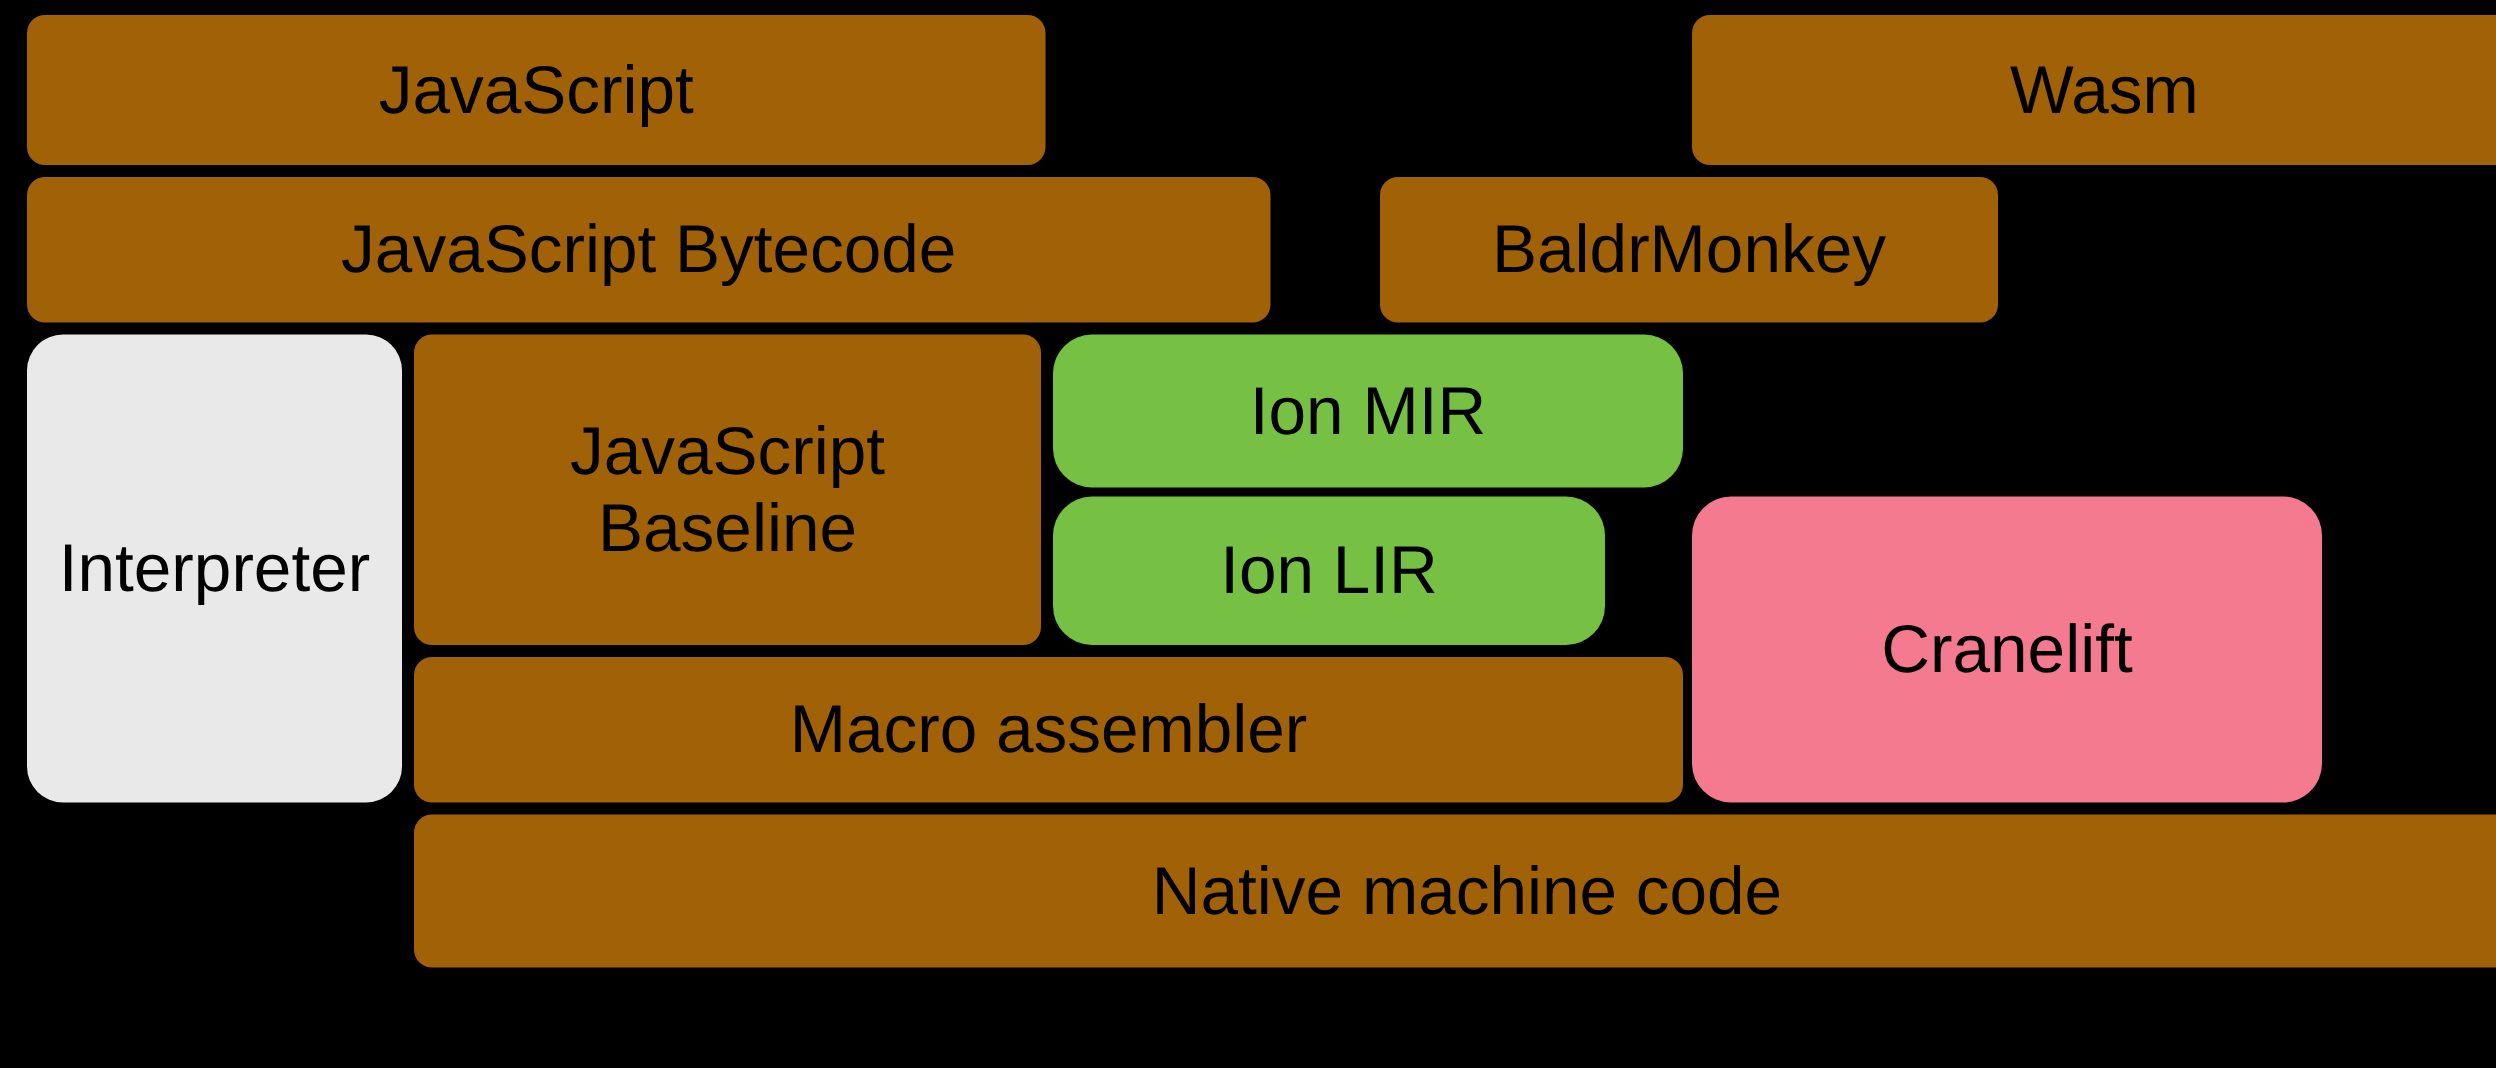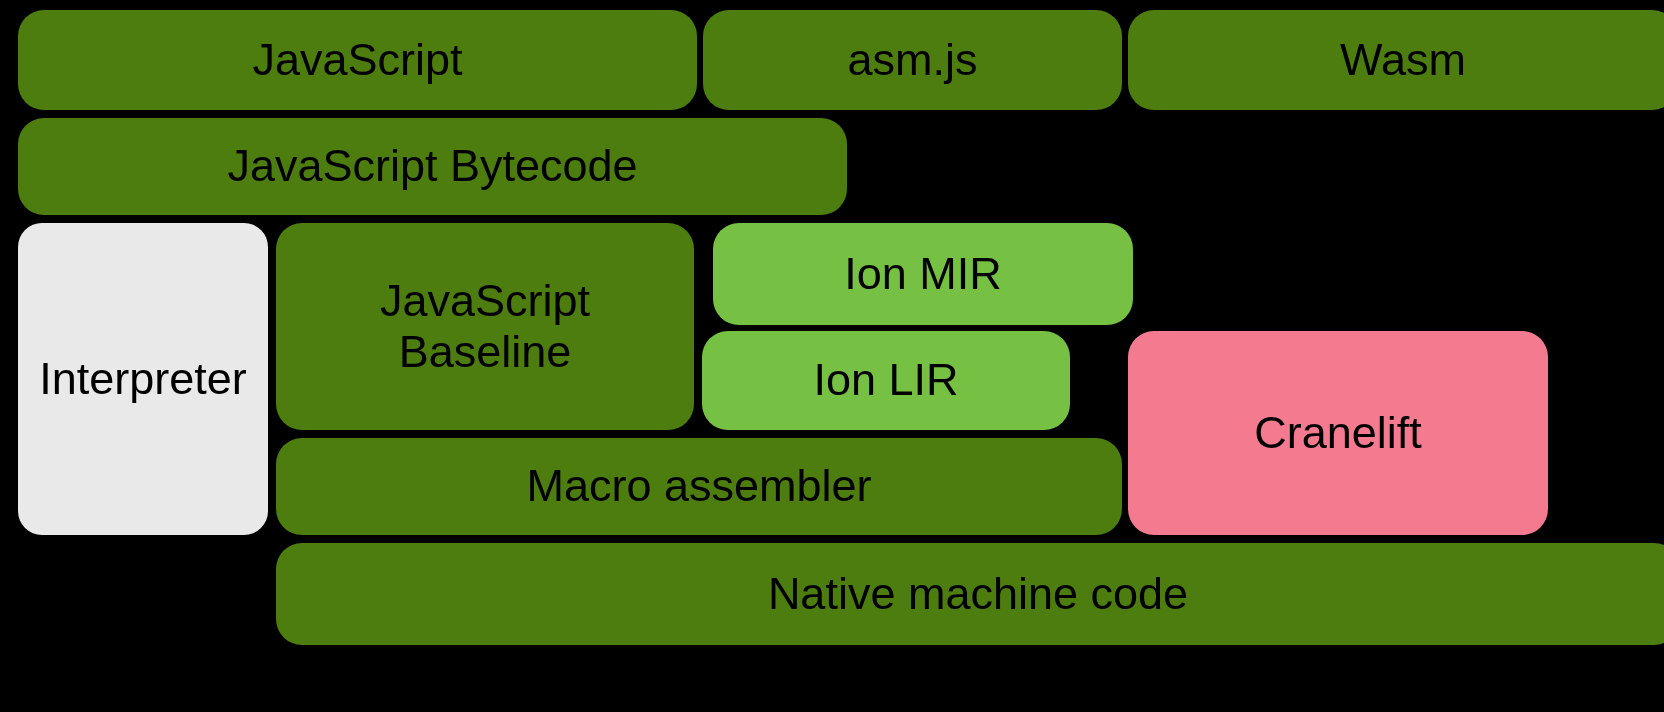--- a/index.html
+++ b/index.html
@@ -25,58 +25,58 @@
     text-align: center;
     border-radius: 26px;
     color: #000000;
     font-size: 45px;
     font-weight: 400;
     line-height: 1.12;
     letter-spacing: 0px;
     white-space: pre-line;
     user-select: none;
   }
-  .fill-white { background: #4d7c0f; }
+  .fill-white { background: #a16207; border-radius: 12px; }
   .fill-gray  { background: #E9E9E9; }
   .fill-green { background: #76C043; }
   .fill-pink  { background: #F47A90; }
 
   
   #n-javascript      { left: 18px;   top: 10px;  width: 679px; height: 100px; }
   #n-asmjs           { left: 703px;  top: 10px;  width: 419px; height: 100px; }
   #n-wasm            { left: 1128px; top: 10px;  width: 550px; height: 100px; }
 
   
   #n-js-bytecode     { left: 18px;   top: 118px; width: 829px; height: 97px; }
   #n-baldrmonkey     { left: 920px;  top: 118px; width: 412px; height: 97px; }
 
   
   #n-interpreter     { left: 18px;   top: 223px; width: 250px; height: 312px; border-radius: 24px; }
   #n-js-baseline     { left: 276px;  top: 223px; width: 418px; height: 207px; }
-  #n-ion-mir         { left: 702px;  top: 223px; width: 420px; height: 102px; margin-left: 11px; }
+  #n-ion-mir         { left: 702px;  top: 223px; width: 420px; height: 102px; }
   #n-ion-lir         { left: 702px;  top: 331px; width: 368px; height: 99px; }
   #n-macro-assembler { left: 276px;  top: 438px; width: 846px; height: 97px; }
   #n-cranelift       { left: 1128px; top: 331px; width: 420px; height: 204px; text-align: center; }
 
   
   #n-native-code     { left: 276px;  top: 543px; width: 1404px; height: 102px; }
 </style>
 </head>
 <body>
 
 <div id="canvas">
 
   <div class="node fill-white" id="n-javascript">JavaScript</div>
 
-  <div class="node fill-white" id="n-asmjs">asm.js</div>
 
   <div class="node fill-white" id="n-wasm">Wasm</div>
 
   <div class="node fill-white" id="n-js-bytecode">JavaScript Bytecode</div>
 
+  <div class="node fill-white" id="n-baldrmonkey">BaldrMonkey</div>
 
   <div class="node fill-gray" id="n-interpreter">Interpreter</div>
 
   <div class="node fill-white" id="n-js-baseline">JavaScript
 Baseline</div>
 
   <div class="node fill-green" id="n-ion-mir">Ion MIR</div>
 
   <div class="node fill-green" id="n-ion-lir">Ion LIR</div>
 

